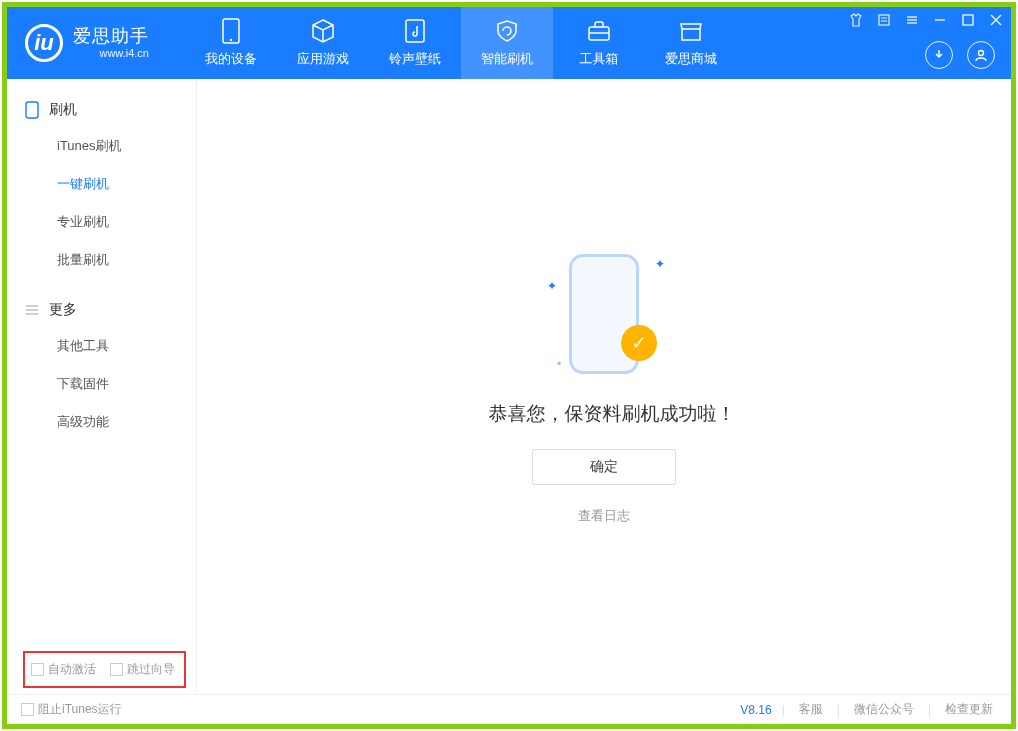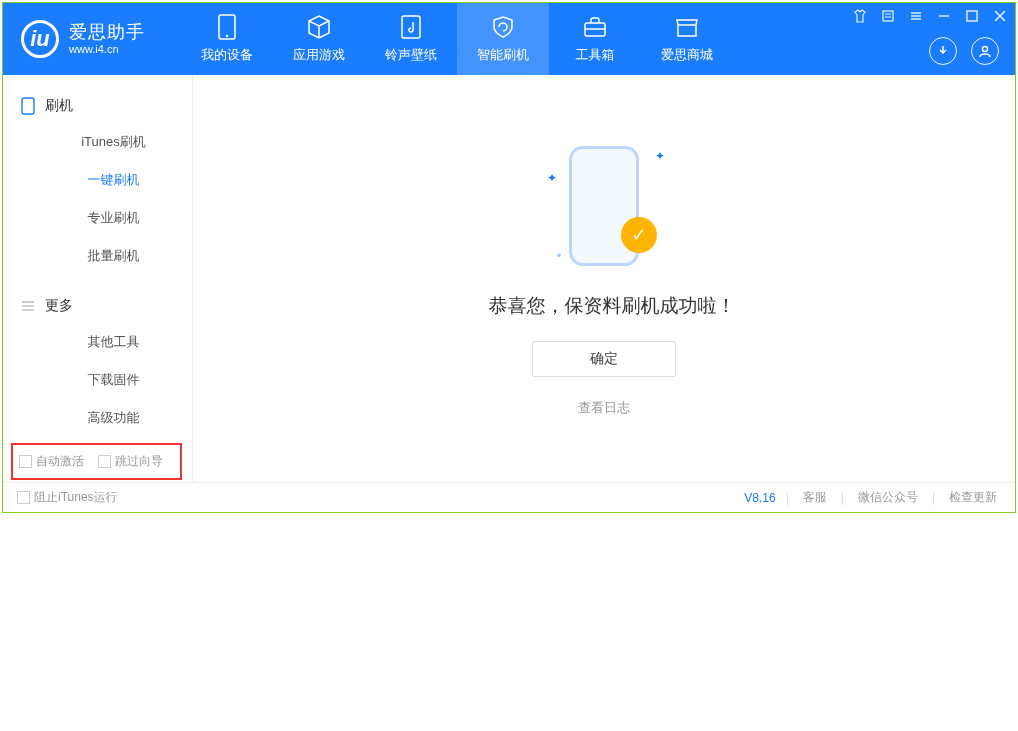--- a/index.html
+++ b/index.html
@@ -1,43 +1,43 @@
 <!DOCTYPE html>
 <html><head>
 <meta charset="utf-8">
 <style>
 * { margin: 0; padding: 0; box-sizing: border-box; font-family: "Microsoft YaHei", sans-serif; }
 body { background: #fff; width: 1018px; height: 731px; overflow: hidden; position: relative; }
-.window { width: 1014px; height: 511px; margin: 2px; border: 1px solid #84cc16; display: flex; flex-direction: column; background: #fff; }
+.window { width: 1014px; height: 727px; margin: 2px; border: 5px solid #84cc16; display: flex; flex-direction: column; background: #fff; }
 .titlebar { height: 72px; background: linear-gradient(to bottom, #1a7cff, #1a7cff); display: flex; align-items: center; color: #fff; position: relative; }
 .logo-area { display: flex; align-items: center; padding: 0 18px; gap: 10px; }
 .logo-circle { width: 38px; height: 38px; border: 3px solid #fff; border-radius: 50%; display: flex; align-items: center; justify-content: center; font-size: 22px; font-weight: bold; font-style: italic; }
-.brand { display: flex; flex-direction: column; line-height: 1.2; }
+.brand { display: flex; flex-direction: column; line-height: 1.2; align-items: flex-end; }
 .brand-name { font-size: 18px; font-weight: 500; letter-spacing: 1px; }
 .brand-url { font-size: 11px; opacity: 0.95; }
 .nav-tabs { display: flex; height: 100%; margin-left: 18px; }
 .nav-tab { width: 92px; display: flex; flex-direction: column; align-items: center; justify-content: center; gap: 6px; font-size: 13px; cursor: pointer; position: relative; }
 .nav-tab.active { background: rgba(255,255,255,0.18); }
 .nav-icon { width: 26px; height: 26px; display: flex; align-items: center; justify-content: center; }
 .win-controls { position: absolute; right: 8px; top: 6px; display: flex; gap: 14px; align-items: center; }
 .win-controls > * { cursor: pointer; opacity: 0.9; }
 .header-actions { position: absolute; right: 16px; bottom: 10px; display: flex; gap: 14px; }
 .circ-btn { width: 28px; height: 28px; border: 1.5px solid rgba(255,255,255,0.9); border-radius: 50%; display: flex; align-items: center; justify-content: center; cursor: pointer; }
 .body { flex: 1; display: flex; min-height: 0; }
 .sidebar { width: 190px; background: #fff; display: flex; flex-direction: column; border-right: 1px solid #f0f0f0; }
 .side-scroll { flex: 1; padding-top: 14px; }
 .side-group-title { display: flex; align-items: center; gap: 10px; padding: 8px 18px; font-size: 14px; color: #333; font-weight: 500; }
-.side-item { padding: 10px 18px 10px 50px; font-size: 13px; color: #555; cursor: pointer; text-align: center; }
+.side-item { padding: 10px 18px 10px 50px; font-size: 13px; color: #555; cursor: pointer; }
 .side-item.active { color: #1a7cff; }
 .device-box { margin: 8px 12px; background: #f3f8ff; border-radius: 4px; padding: 10px 12px; font-size: 13px; display: flex; align-items: center; gap: 8px; color: #333; }
 .device-box.white { background: #fff; border: 1px solid #eef3fa; flex-direction: column; align-items: flex-start; }
 .device-head { display:flex; align-items:center; gap:8px; font-weight: 600; }
 .badge { display: inline-block; background: #e6f0ff; color: #1a7cff; border-radius: 10px; padding: 2px 10px; font-size: 11px; margin-top: 4px; margin-left: 22px; }
 .dev-sub { font-size: 11px; color: #aaa; margin-left: 22px; margin-top: 2px; }
-.option-row { border: 2px solid #e33; margin: 6px 10px 6px 8px; padding: 8px 6px; display: flex; gap: 14px; align-items: center; font-size: 12px; color: #999; }
+.option-row { border: 2px solid #e33; margin: 6px 10px 6px 16px; padding: 8px 6px; display: flex; gap: 14px; align-items: center; font-size: 12px; color: #999; }
 .cb { width: 13px; height: 13px; border: 1px solid #ccc; display: inline-block; margin-right: 4px; vertical-align: middle; }
 .content { flex: 1; display: flex; flex-direction: column; align-items: center; justify-content: center; gap: 22px; }
 .illus { width: 130px; height: 130px; position: relative; display:flex; align-items:center; justify-content:center; }
 .phone { width: 70px; height: 120px; border: 3px solid #bcd7ff; border-radius: 14px; background: #f4f8ff; position: relative; }
 .check-badge { position: absolute; right: 12px; bottom: 18px; width: 36px; height: 36px; background: #ffb400; border-radius: 50%; display: flex; align-items: center; justify-content: center; color: #fff; font-size: 18px; }
 .sparkle { position: absolute; color: #1a7cff; font-size: 12px; }
 .sparkle.a { left: 8px; top: 30px; }
 .sparkle.b { right: 4px; top: 8px; }
 .sparkle.c { left: 18px; bottom: 8px; color:#9cc3ff; }
 .success-text { font-size: 19px; color: #333; margin-left: 16px; }

